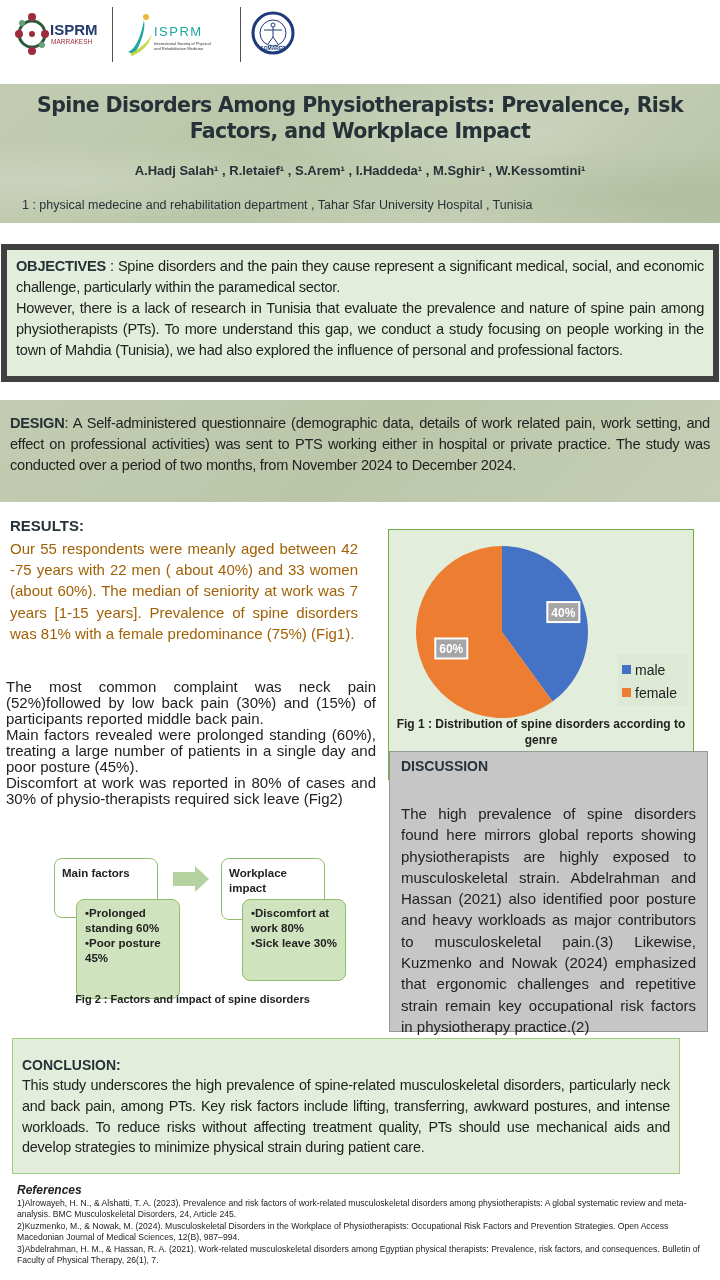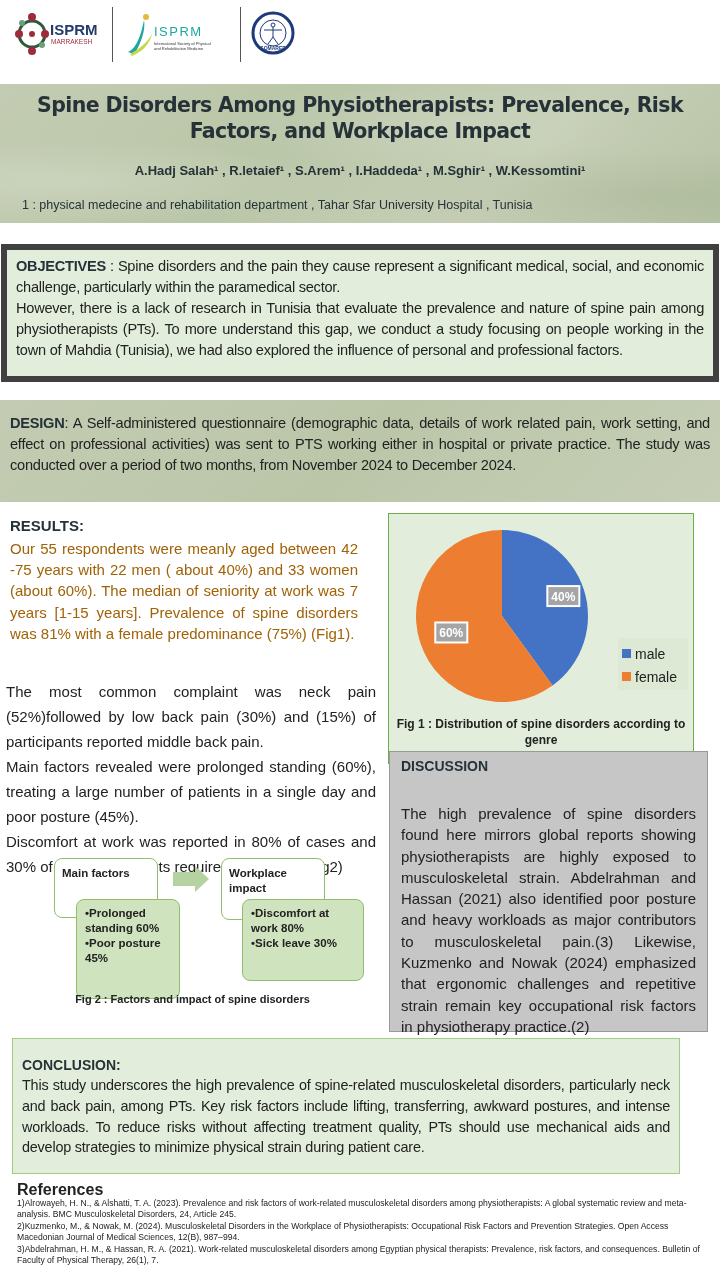--- a/index.html
+++ b/index.html
@@ -32,24 +32,24 @@
   
   .box-objectives { position: absolute; left: 1px; top: 244px; width: 718px; height: 138px;
     background: #e2eedb; border: 6px solid #404040; padding: 6px 9px; }
   .box-design { position: absolute; left: 0; top: 400px; width: 720px; height: 102px;
     background: linear-gradient(135deg, #c3ccb2 0%, #bbc6a9 50%, #c6cfb6 100%); padding: 13px 10px; }
   .body-text { font-size: 14.6px; line-height: 21px; color: #222; text-align: justify; letter-spacing: -0.25px; }
   .heading { font-weight: bold; color: #263238; }
 
   .results-head { position: absolute; left: 10px; top: 517px; font-size: 15px; font-weight: bold; color: #263238; }
   .results-p1 { position: absolute; left: 10px; top: 538px; width: 348px; font-size: 15px; line-height: 21.2px; text-align: justify; color: #a16207; }
-  .results-p2 { position: absolute; left: 6px; top: 679px; width: 370px; font-size: 15px; line-height: 25px; text-align: justify; color: #222; }
-
-  
-  .chart-frame { position: absolute; left: 388px; top: 513px; width: 306px; height: 251px;
+  .results-p2 { position: absolute; left: 6px; top: 679px; width: 370px; font-size: 15px; line-height: 16px; text-align: justify; color: #222; }
+
+  
+  .chart-frame { position: absolute; left: 388px; top: 529px; width: 306px; height: 251px;
     background: #e2eedb; border: 1.5px solid #70ad47; padding-left: 40px; }
   .chart-svg { position: absolute; left: 0; top: 0; width: 306px; height: 199px; }
   .legend { position: absolute; left: 229px; top: 76px; width: 70px; height: 52px; background: #dde9d4; padding: 4px 4px; margin-top: 48px; }
   .legend-item { display: flex; align-items: center; font-size: 14px; color: #222; height: 23px; }
   .legend-swatch { width: 9px; height: 9px; margin-right: 4px; }
   .fig1-caption { position: absolute; left: 388px; top: 716px; width: 306px; text-align: center;
     font-size: 12px; line-height: 16px; font-weight: bold; color: #222; }
 
   
   .diag-box-outer { position: absolute; background: #fff; border: 1px solid #8fbf6b; border-radius: 8px; padding: 7px 7px; }
@@ -66,21 +66,21 @@
   .disc-text { font-size: 15px; line-height: 21.3px; text-align: justify; color: #222; margin-top: 28px; }
 
   
   .box-conclusion { position: absolute; left: 12px; top: 1038px; width: 668px; height: 136px;
     background: #e2eedb; border: 1.5px solid #9fcf7e; padding: 6px 9px; }
   .conc-head { font-size: 14px; font-weight: bold; color: #263238; line-height: 19px; margin-top: 11px; }
   .conc-text { font-size: 14.4px; line-height: 20.8px; text-align: justify; color: #222; letter-spacing: -0.2px; }
 
   
   .refs { position: absolute; left: 17px; top: 1182px; width: 700px; }
-  .refs-head { font-size: 16px; font-weight: bold; color: #222; line-height: 16px; }
+  .refs-head { font-size: 12px; font-weight: bold; color: #222; line-height: 16px; font-style: italic; }
   .ref-item { font-size: 8.6px; line-height: 11.4px; color: #222; }
 </style>
 </head>
 <body>
 
 <div class="logo-bar">
   <svg class="logo logo-isprm-marrakesh" viewBox="0 0 90 52">
     <g>
       <circle cx="18" cy="26" r="13" fill="none" stroke="#2d5a3d" stroke-width="3"></circle>
       <circle cx="18" cy="9" r="4" fill="#9e2b3a"></circle>
@@ -173,21 +173,21 @@
 <div class="diag-box-inner" style="left:76px; top:899px; width:104px; height:100px;">
   <div class="diag-item">•<span>Prolonged standing  60%</span></div>
   <div class="diag-item">•<span>Poor posture 45%</span></div>
 </div>
 <svg class="diag-arrow" viewBox="0 0 36 26">
   <polygon points="0,6 22,6 22,0 36,13 22,26 22,20 0,20" fill="#b5d3a0"></polygon>
 </svg>
 <div class="diag-box-outer" style="left:221px; top:858px; width:104px; height:62px;">
   <div class="diag-title">Workplace impact</div>
 </div>
-<div class="diag-box-inner" style="left:242px; top:899px; width:122px; height:82px;">
+<div class="diag-box-inner" style="left:242px; top:899px; width:104px; height:82px;">
   <div class="diag-item">•<span>Discomfort at work  80%</span></div>
   <div class="diag-item">•<span>Sick leave 30%</span></div>
 </div>
 <div class="fig2-caption">Fig 2 : Factors and impact of spine disorders</div>
 
 <div class="box-discussion">
   <div class="disc-head">DISCUSSION</div>
   <div class="disc-text">The high prevalence of spine disorders found here mirrors global reports showing physiotherapists are highly exposed to musculoskeletal strain. Abdelrahman and Hassan (2021) also identified poor posture and heavy workloads as major contributors to musculoskeletal pain.(3) Likewise, Kuzmenko and Nowak (2024) emphasized that ergonomic challenges and repetitive strain remain key occupational risk factors in physiotherapy practice.(2)</div>
 </div>
 

